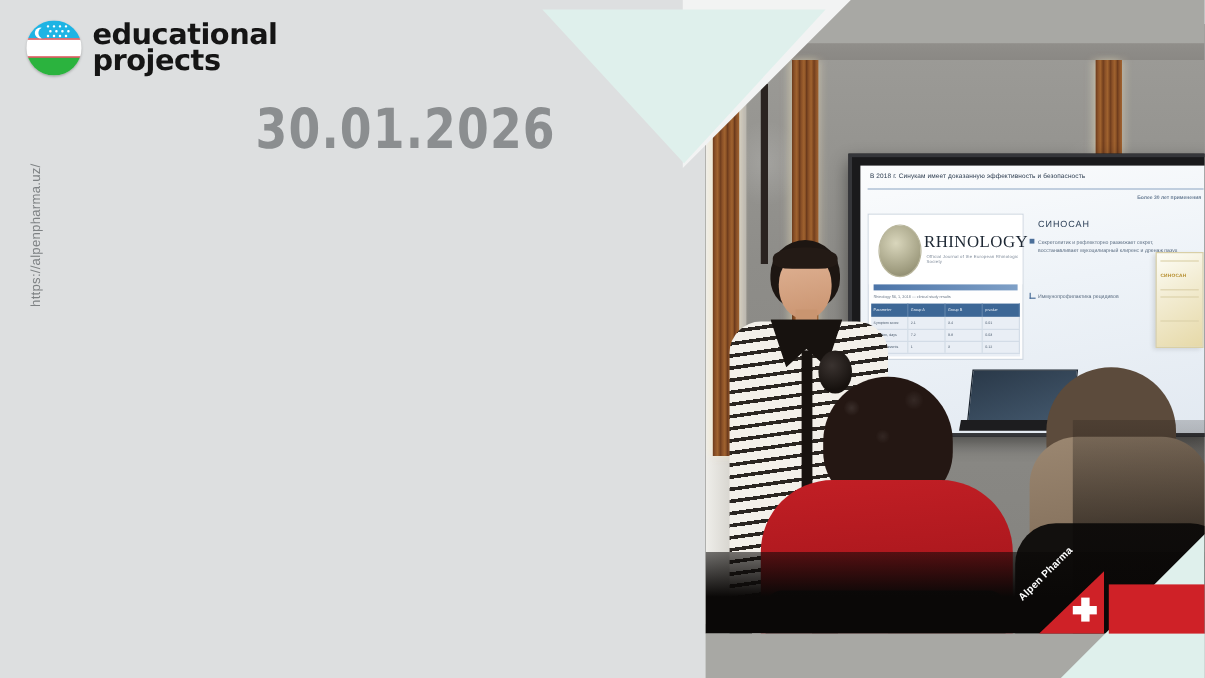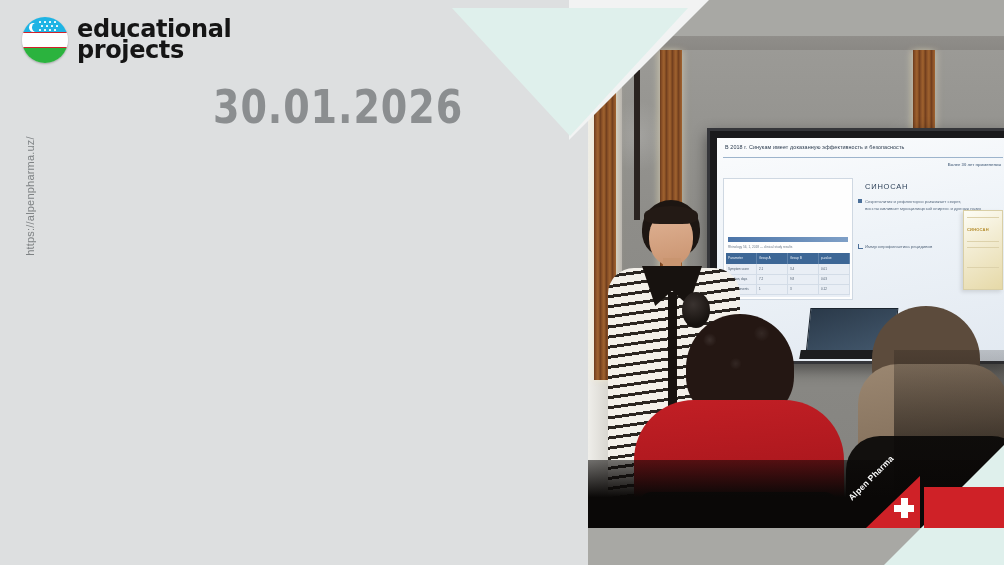--- a/index.html
+++ b/index.html
@@ -442,20 +442,25 @@
     <div class="wood-slat ws2"></div>
     <div class="wood-slat ws3"></div>
 
     <div class="tv">
       <div class="tv-inner">
         <div class="slide-hdr">В 2018 г. Синукам имеет доказанную эффективность и безопасность</div>
         <div class="slide-hdr-rule"></div>
         <div class="slide-sub">Более 30 лет применения</div>
 
         <div class="rhino-card">
+          <div class="rhino-top">
+            <div class="rhino-oval"></div>
+            <div class="rhino-word">RHINOLOGY</div>
+            <div class="rhino-sub">Official Journal of the European Rhinologic Society</div>
+          </div>
           <div class="rhino-bluebar"></div>
           <div class="rhino-tiny">Rhinology 56, 1, 2018 — clinical study results</div>
           <div class="rhino-tbl">
             <div class="rhino-tbl-hdr">
               <i>Parameter</i>
               <i>Group A</i>
               <i>Group B</i>
               <i>p-value</i>
             </div>
             <div class="rhino-tbl-row" style="top:11px">

